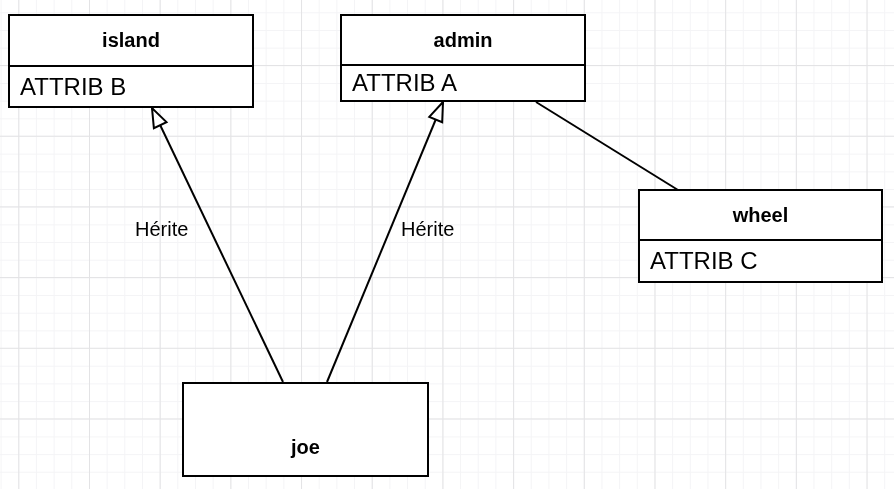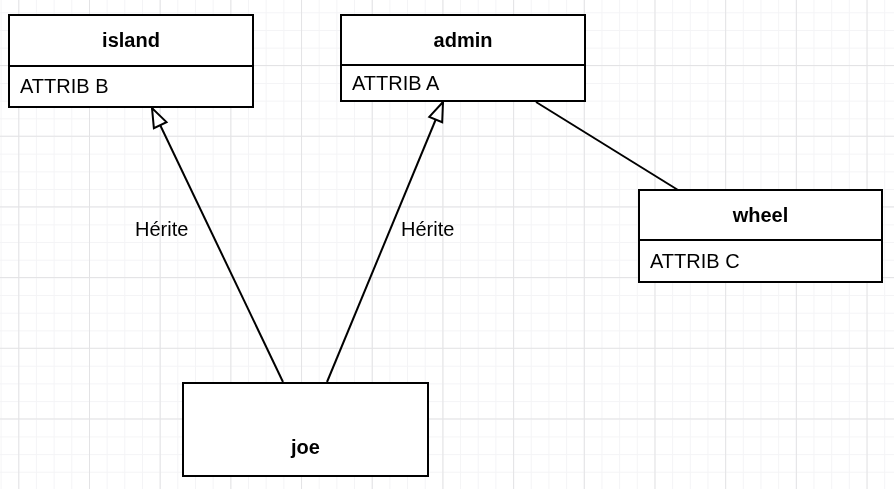--- a/index.html
+++ b/index.html
@@ -54,21 +54,21 @@
     font-weight: bold;
     font-size: 20px;
     flex: 0 0 auto;
   }
   .uml-attr {
     flex: 1 1 auto;
     display: flex;
     align-items: center;
     border-top: 2px solid #000000;
     padding-left: 10px;
-    font-size: 20px;
+    font-size: 24px;
   }
   .edge-label {
     position: absolute;
     font-size: 20px;
     white-space: nowrap;
     line-height: 22px;
   }
 </style>
 </head>
 <body>

